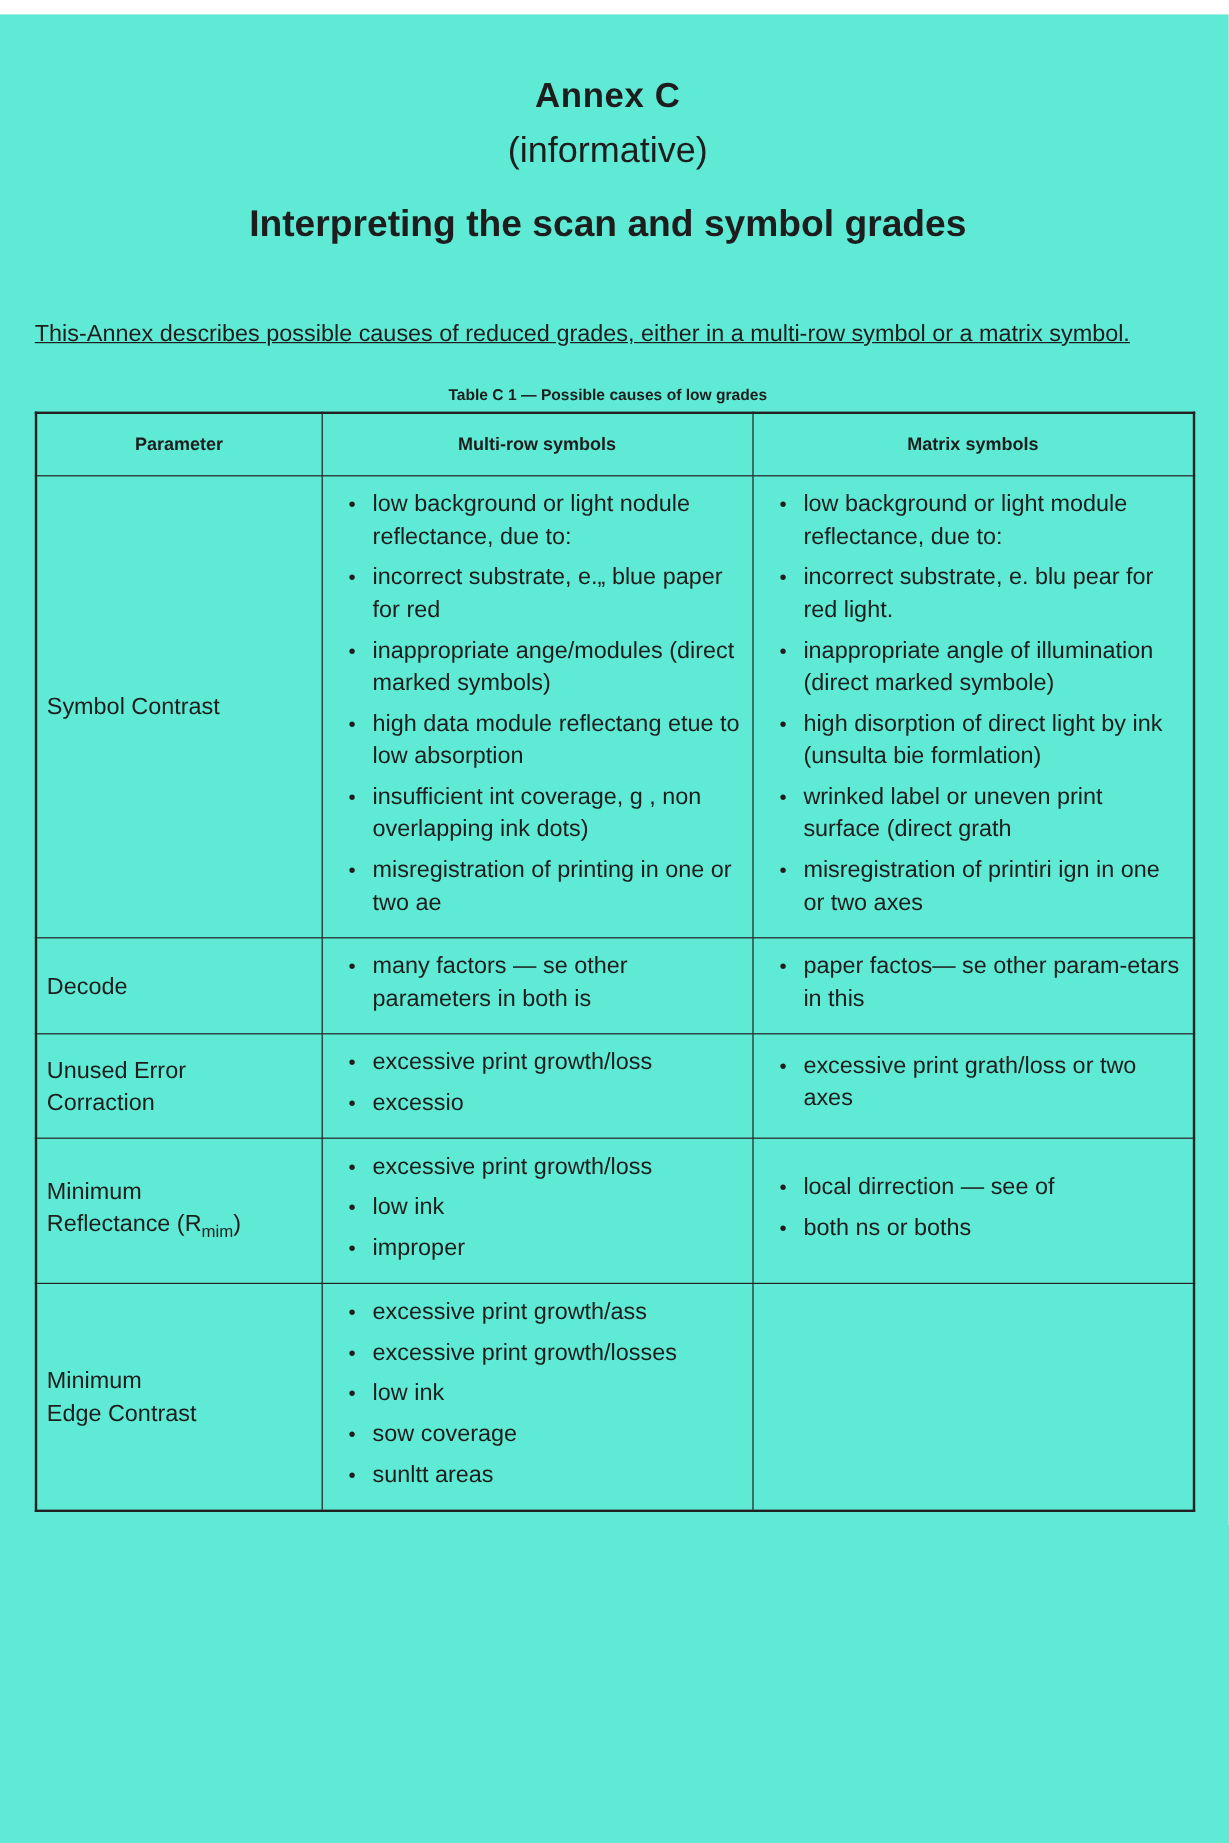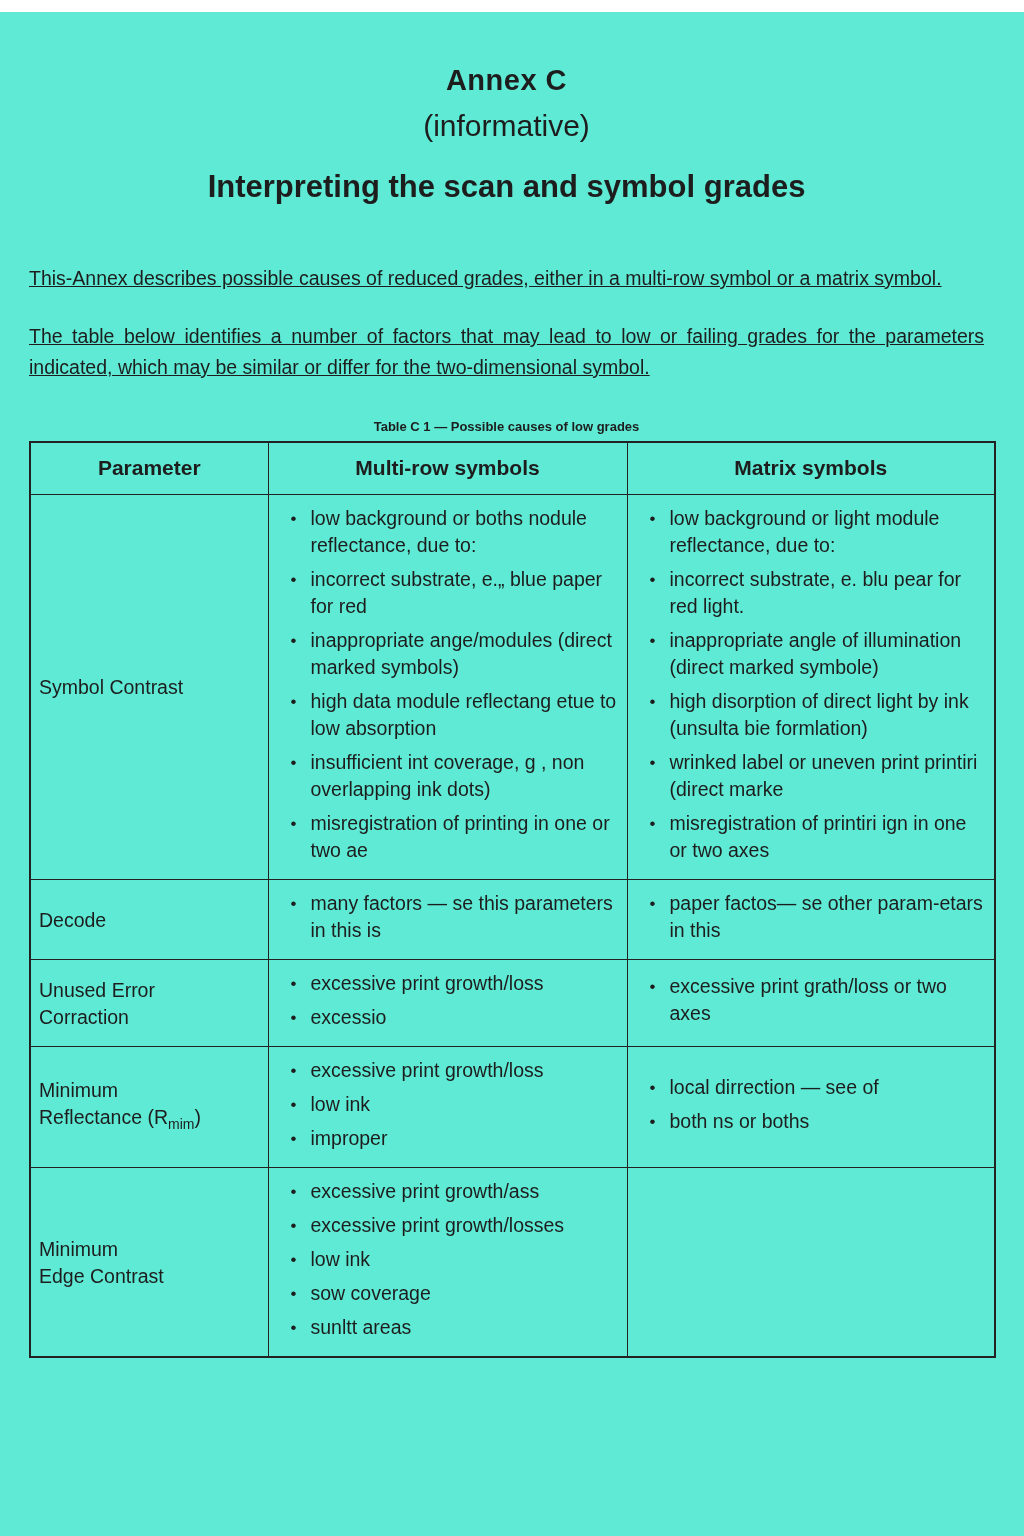--- a/index.html
+++ b/index.html
@@ -54,21 +54,21 @@
     width: 965px;
     border-collapse: collapse;
     table-layout: fixed;
     border: 2.5px solid #222;
   }
   table.grades col.c1 { width: 238px; }
   table.grades col.c2 { width: 359px; }
   table.grades col.c3 { width: 368px; }
   table.grades th {
     border: 1.7px solid #222;
-    font-size: 21px;
+    font-size: 15px;
     font-weight: bold;
     text-align: center;
     height: 52px;
     vertical-align: middle;
     padding: 4px;
   }
   table.grades td {
     border: 1.7px solid #222;
     vertical-align: middle;
     font-size: 19.5px;
@@ -97,21 +97,20 @@
 </style>
 </head>
 <body>
 
 <div class="page">
   <div class="annex-title">Annex C</div>
   <div class="annex-subtitle">(informative)</div>
   <div class="doc-heading">Interpreting the scan and symbol grades</div>
 
   <p class="body-para">This-Annex describes possible causes of reduced grades, either in a multi-row symbol or a matrix symbol.</p>
-  <p class="body-para last">The table below identifies a number of factors that may lead to low or failing grades for the parameters indicated, which may be similar or differ for the two-dimensional symbol.</p>
 
   <div class="table-caption">Table C 1 — Possible causes of low grades</div>
 
   <table class="grades">
     <colgroup>
         <col class="c1">
         <col class="c2">
         <col class="c3">
       </colgroup>
     <thead>
@@ -123,21 +122,21 @@
     </thead>
     <tbody id="table-body">
         <tr class="r-symbol-contrast">
           <td class="param-cell">
             <div>Symbol Contrast</div>
           </td>
           <td class="list-cell">
             <ul class="bullets">
               <li>
                 <span class="blt">•</span>
-                <span class="btxt">low background or boths nodule reflectance, due to:</span>
+                <span class="btxt">low background or light nodule reflectance, due to:</span>
               </li>
               <li>
                 <span class="blt">•</span>
                 <span class="btxt">incorrect substrate, e.„ blue paper for red</span>
               </li>
               <li>
                 <span class="blt">•</span>
                 <span class="btxt">inappropriate ange/modules (direct marked symbols)</span>
               </li>
               <li>
@@ -167,38 +166,38 @@
               <li>
                 <span class="blt">•</span>
                 <span class="btxt">inappropriate angle of illumination (direct marked symbole)</span>
               </li>
               <li>
                 <span class="blt">•</span>
                 <span class="btxt">high disorption of direct light by ink (unsulta bie formlation)</span>
               </li>
               <li>
                 <span class="blt">•</span>
-                <span class="btxt">wrinked label or uneven print printiri (direct marke</span>
+                <span class="btxt">wrinked label or uneven print surface (direct grath</span>
               </li>
               <li>
                 <span class="blt">•</span>
                 <span class="btxt">misregistration of printiri ign in one or two axes</span>
               </li>
             </ul>
           </td>
         </tr>
         <tr class="r-decode">
           <td class="param-cell">
             <div>Decode</div>
           </td>
           <td class="list-cell">
             <ul class="bullets">
               <li>
                 <span class="blt">•</span>
-                <span class="btxt">many factors — se this parameters in this is</span>
+                <span class="btxt">many factors — se other parameters in both is</span>
               </li>
             </ul>
           </td>
           <td class="list-cell">
             <ul class="bullets">
               <li>
                 <span class="blt">•</span>
                 <span class="btxt">paper factos— se other param-etars in this</span>
               </li>
             </ul>

